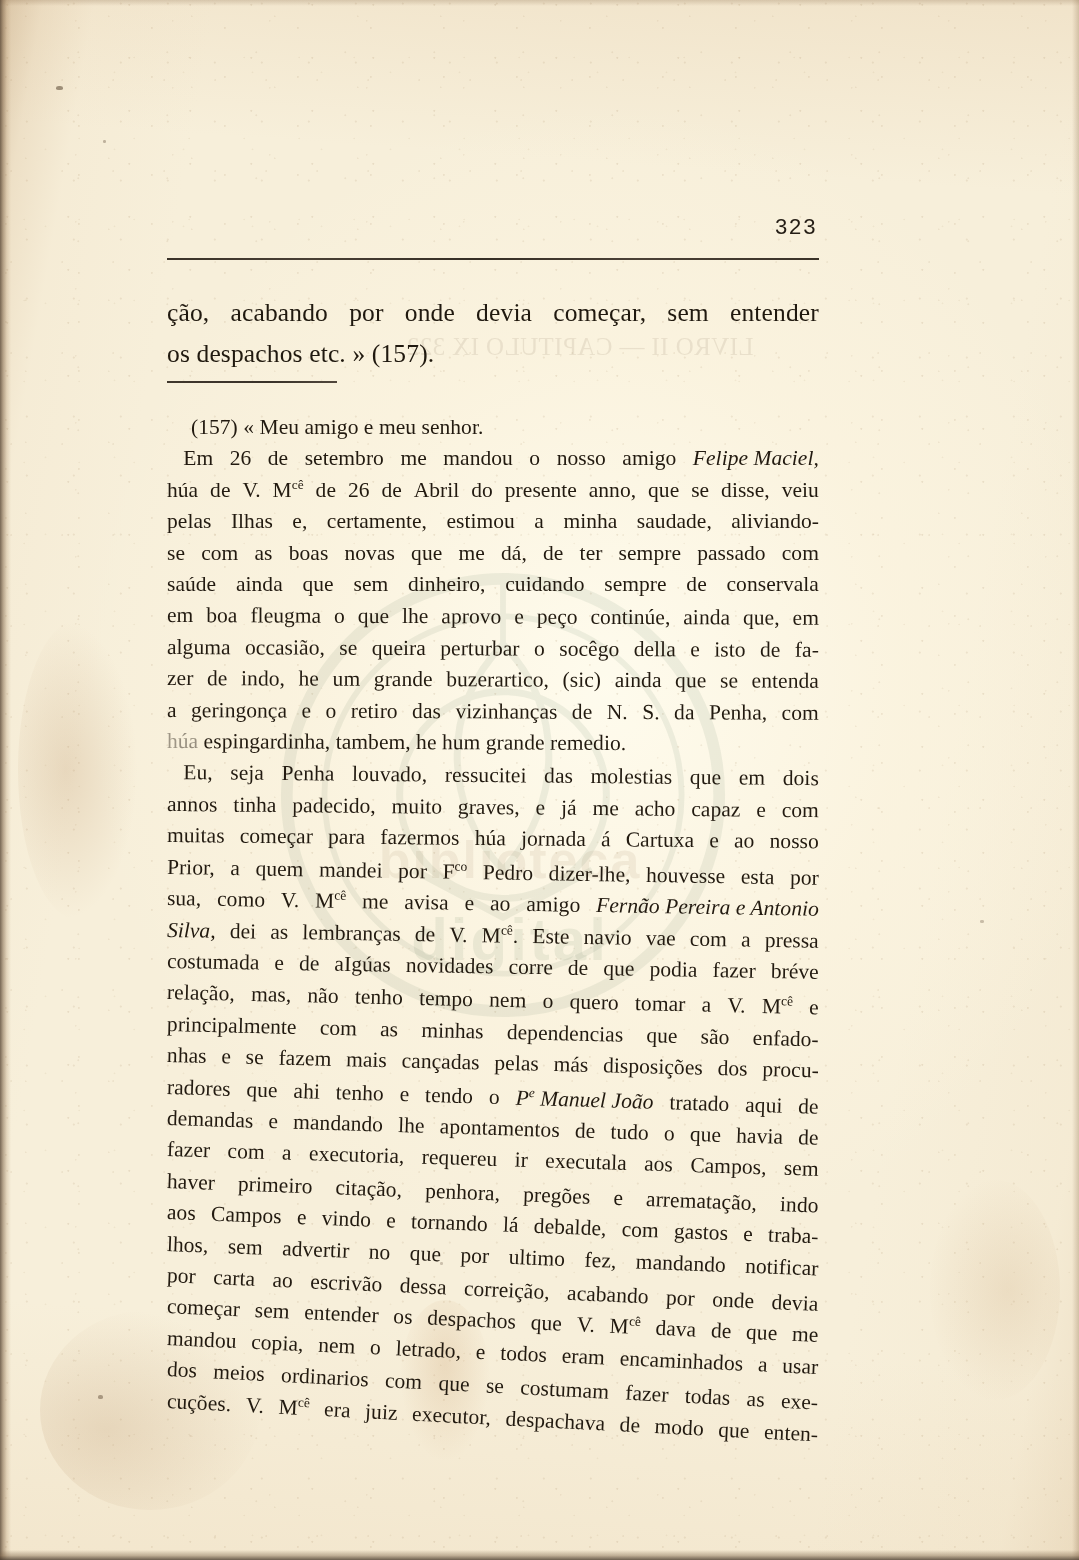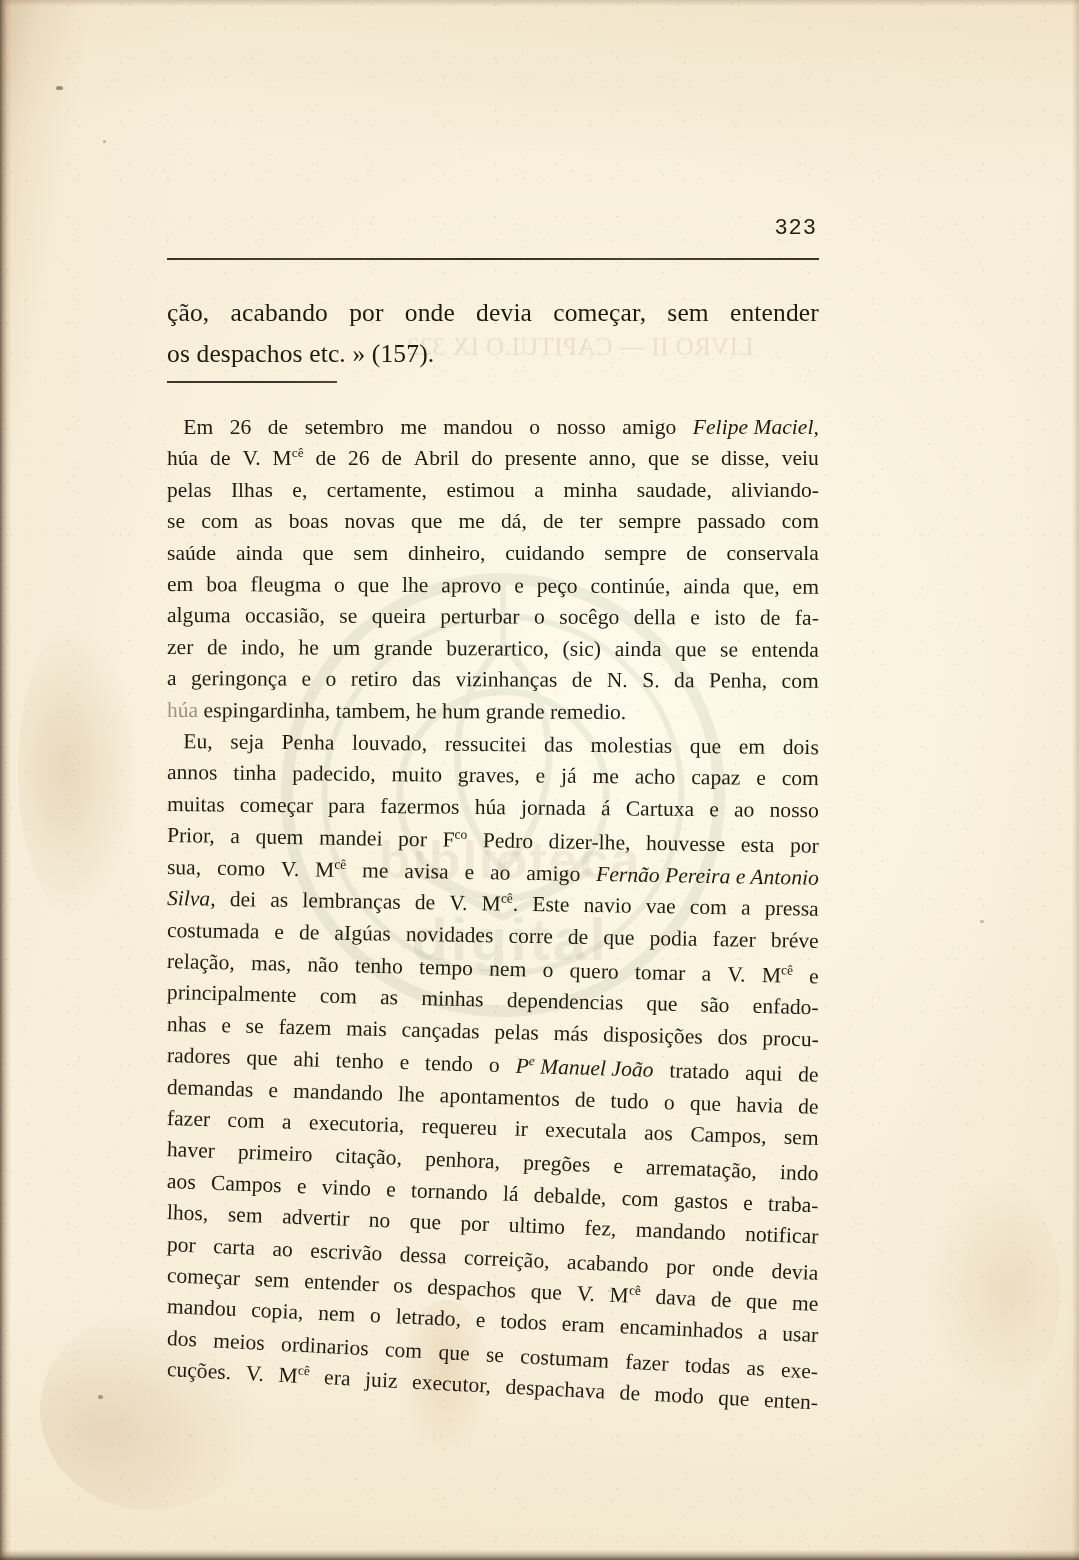--- a/index.html
+++ b/index.html
@@ -306,20 +306,21 @@
         <span>sem</span>
         <span>entender</span>
       </span>
     <span class="ln">os despachos etc. » (157).</span>
   </div>
 
   <div class="note-rule"></div>
 
   <div class="footnote ink">
 
+    <span class="ln indent skew-0">(157) « Meu amigo e meu senhor.</span>
 
     <span class="ln justified skew-0">
         <span>&nbsp;&nbsp;&nbsp;Em</span>
         <span>26</span>
         <span>de</span>
         <span>setembro</span>
         <span>me</span>
         <span>mandou</span>
         <span>o</span>
         <span>nosso</span>

